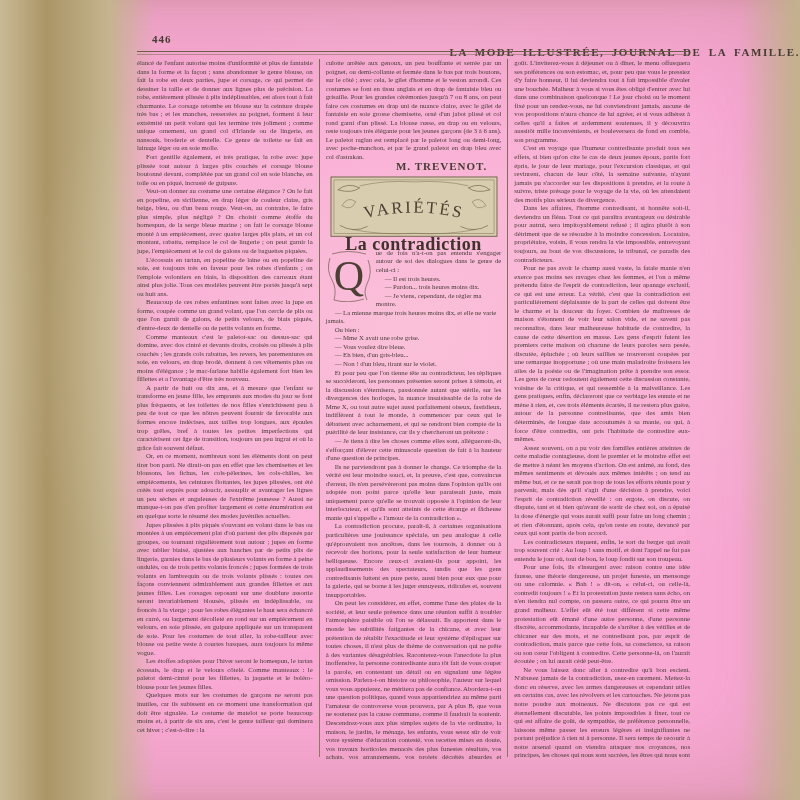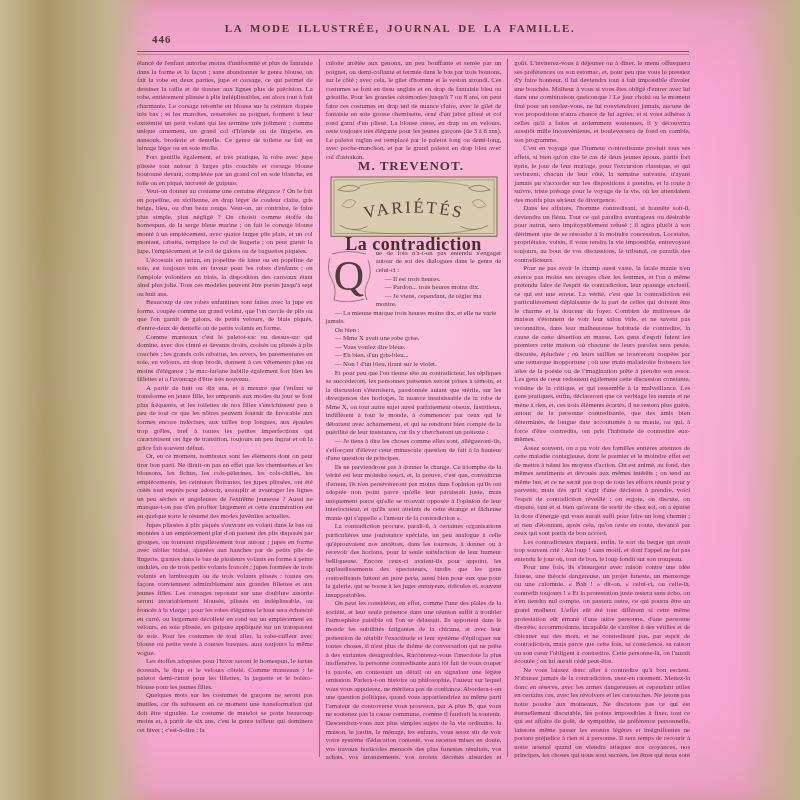--- a/index.html
+++ b/index.html
@@ -6,35 +6,35 @@
   body{width:800px;height:800px;overflow:hidden;background:#d3c5a6;font-family:"Liberation Serif",serif;}
   .page{position:absolute;inset:0;background-color:#f9a8d4;
     box-shadow:inset 0 0 110px rgba(118,94,52,.28), inset 0 0 18px rgba(118,94,52,.15);}
   .left-shade{position:absolute;left:0;top:0;bottom:0;width:155px;
     background:linear-gradient(90deg,#c9ba96 0%,#aa9566 30%,#c4b48e 70%,rgba(213,199,169,0) 100%);pointer-events:none;}
   .right-shade{position:absolute;right:0;top:0;bottom:0;width:60px;
     background:linear-gradient(270deg,#c2b28c 0%,rgba(213,199,169,0) 100%);pointer-events:none;}
   .center-light{position:absolute;inset:0;background:radial-gradient(75% 60% at 52% 42%,rgba(255,250,230,.30),rgba(255,250,230,0) 70%);pointer-events:none;}
 
   .pagenum{position:absolute;left:152px;top:33px;font-size:11px;font-weight:bold;color:#443b31;letter-spacing:1px;}
-  .masthead{position:absolute;left:0;right:0;top:22px;margin:0;text-align:center;font-size:11px;font-weight:bold;
+  .masthead{position:absolute;left:0;right:0;top:46px;margin:0;text-align:right;font-size:11px;font-weight:bold;
     color:#453c33;letter-spacing:1.6px;word-spacing:3px;}
   .head-rule{position:absolute;left:137px;top:51px;width:552px;height:2px;
     border-top:1px solid #6e5f48;border-bottom:1px solid rgba(110,95,72,.45);}
 
   .columns{position:absolute;left:137px;top:57px;width:553px;height:702px;display:flex;}
   .divider{width:1px;background:linear-gradient(#7a6b52,#8a7a5f);margin:2px 0;}
   .col{flex:1;padding:2px 6px 0 6px;overflow:hidden;color:#49403a;font-size:6.8px;line-height:8.55px;
     text-align:justify;letter-spacing:-0.05px;}
   .col.first{padding-left:0;}
   .col.last{padding-right:0;}
   .col p{margin:0;text-indent:9px;}
   .col p.cont{text-indent:0;}
   .col p.dlg{text-align:left;}
-  .sig{text-align:center;font-size:13px;font-weight:bold;letter-spacing:1px;color:#453c33;margin:2px 0 1px 0;text-indent:0;}
+  .sig{text-align:right;font-size:11px;font-weight:bold;letter-spacing:1px;color:#453c33;margin:2px 0 1px 0;text-indent:0;}
   .sig.trevenot{padding-right:14px;}
 
   .banner{width:168px;margin:6px auto 3px auto;}
   .banner svg{display:block;width:100%;height:auto;}
   .article-title{text-align:center;font-size:18px;font-weight:bold;color:#3d342c;margin:7px 0 8px 0;
     letter-spacing:0.5px;text-indent:0 !important;}
   .lead{text-indent:0 !important;}
   .dropcap{float:left;width:46px;height:52px;margin:1px 4px 0 0;}
   .dropcap svg{display:block;width:100%;height:100%;}
 </style>

